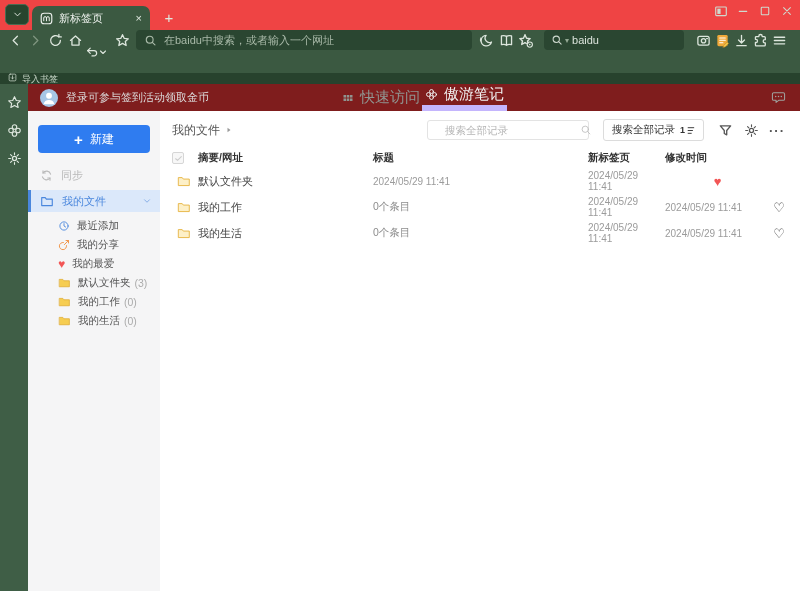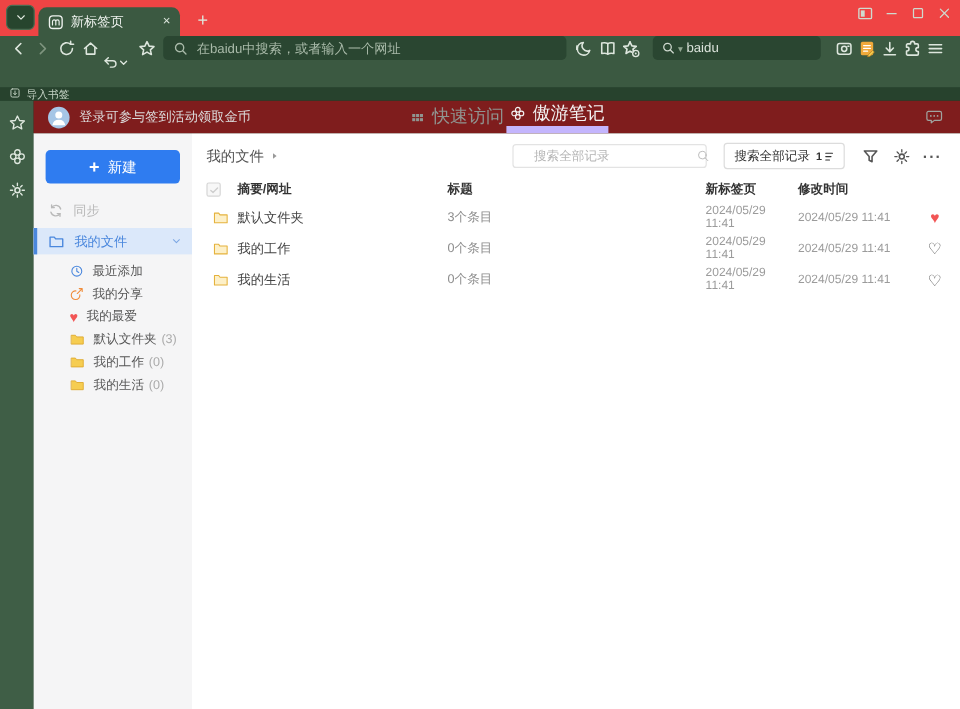--- a/index.html
+++ b/index.html
@@ -498,21 +498,20 @@
             <span></span>
           </div>
 
           <div class="tgrid trow">
             <span class="row-icon">
                 <svg width="14" height="13" viewBox="0 0 16 16">
                   <path d="M1.5 3.2h4.3l1.4 1.8h7.3v8h-13z" fill="#fdf0c8" stroke="#e5b23c" stroke-width="1.1"></path>
                 </svg>
               </span>
             <span>默认文件夹</span>
-            <span class="summary">3个条目</span>
             <span class="tdate">2024/05/29 11:41</span>
             <span class="tdate">2024/05/29 11:41</span>
             <span class="heart fav">♥</span>
           </div>
 
           <div class="tgrid trow">
             <span class="row-icon">
                 <svg width="14" height="13" viewBox="0 0 16 16">
                   <path d="M1.5 3.2h4.3l1.4 1.8h7.3v8h-13z" fill="#fdf0c8" stroke="#e5b23c" stroke-width="1.1"></path>
                 </svg>

